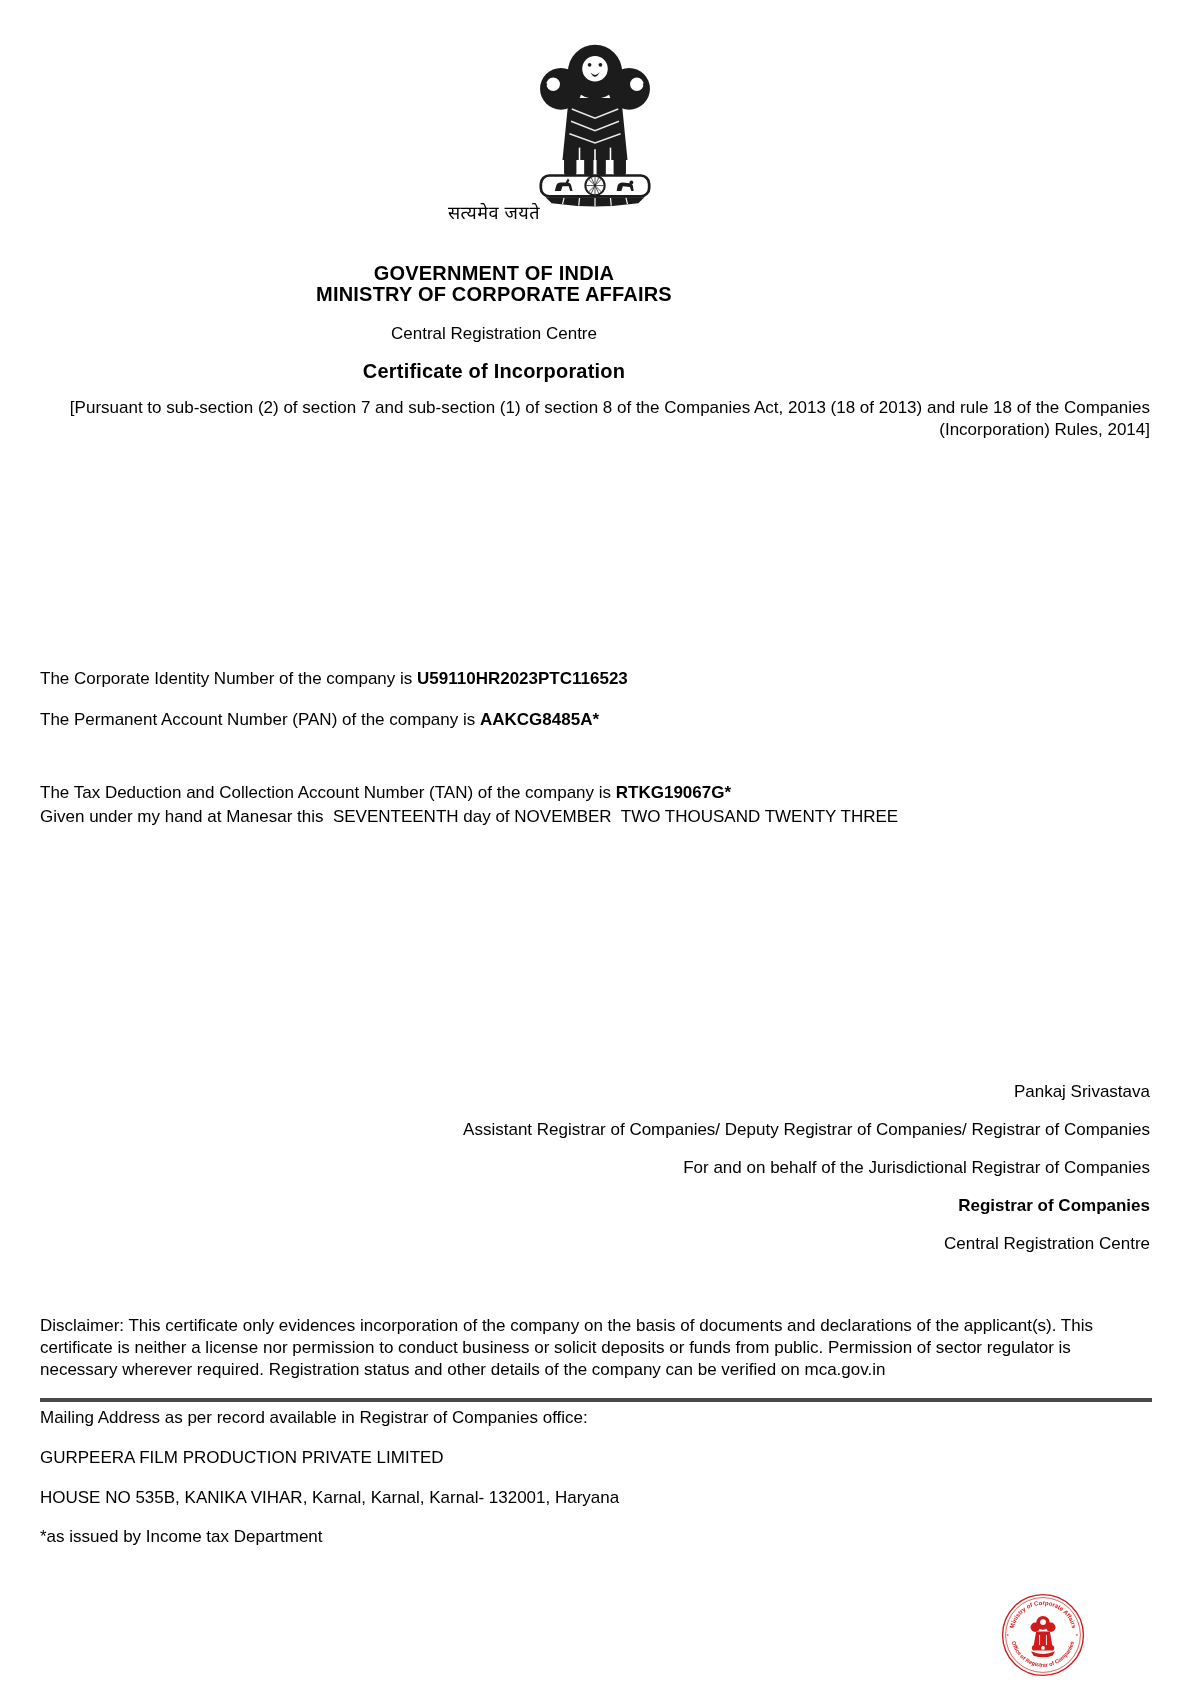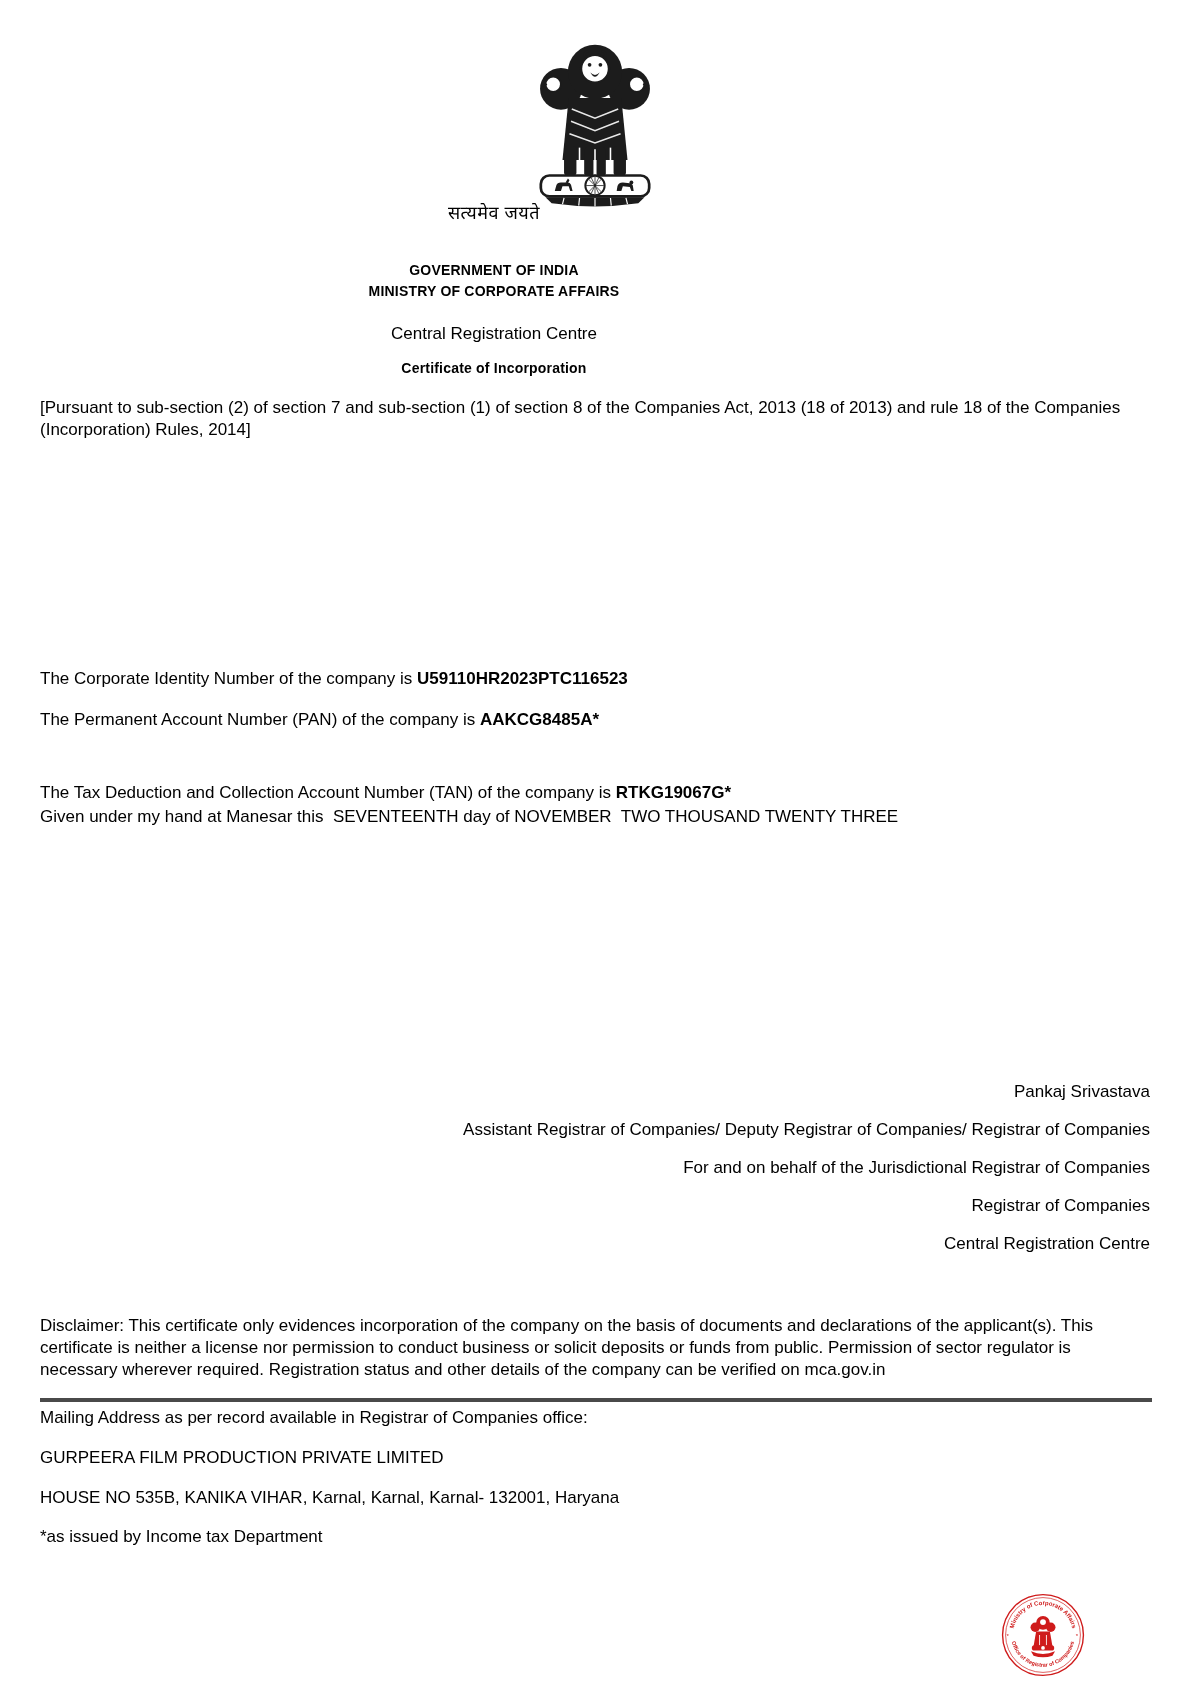--- a/index.html
+++ b/index.html
@@ -8,21 +8,21 @@
     width:1190px;height:1684px;
     background:#ffffff;
     font-family:"Liberation Sans","DejaVu Sans",sans-serif;
     color:#000;
     overflow:hidden;
   }
   .abs{position:absolute;}
   .centered{left:0;width:988px;text-align:center;}
   .body-line{left:40px;width:1110px;font-size:17px;line-height:22px;white-space:pre-wrap;}
   .bold{font-weight:bold;}
-  .hdr{font-size:14px;font-weight:bold;letter-spacing:.2px;}
+  .hdr{font-size:20px;font-weight:bold;letter-spacing:.2px;}
   .plain17{font-size:17px;}
   .right-block{left:40px;width:1110px;text-align:right;font-size:17px;}
   .emblem-wrap{left:495px;top:30px;width:200px;height:178px;}
   .caption{top:200px;font-size:18px;letter-spacing:.5px;}
   .rule{left:40px;width:1112px;height:4px;background:#4a4a4a;}
   .mca{font-size:17px;}
   .seal-wrap{left:1000px;top:1592px;width:86px;height:86px;}
 </style>
 </head>
 <body>
@@ -94,33 +94,33 @@
       </g>
     </svg>
   </div>
 
   <div class="abs centered caption">सत्यमेव जयते</div>
 
   <div class="abs centered hdr" style="top:262px;">GOVERNMENT OF INDIA</div>
   <div class="abs centered hdr" style="top:283px;">MINISTRY OF CORPORATE AFFAIRS</div>
   <div class="abs centered plain17" style="top:324px;">Central Registration Centre</div>
   <div class="abs centered hdr" style="top:360px;">Certificate of Incorporation</div>
-  <div class="abs body-line" style="top:397px;text-align:left;">[Pursuant to sub-section (2) of section 7 and sub-section (1) of section 8 of the Companies Act, 2013 (18 of 2013) and rule 18 of the Companies (Incorporation) Rules, 2014]</div>
+  <div class="abs body-line" style="top:397px;text-align:right;">[Pursuant to sub-section (2) of section 7 and sub-section (1) of section 8 of the Companies Act, 2013 (18 of 2013) and rule 18 of the Companies (Incorporation) Rules, 2014]</div>
 
 
   <div class="abs body-line" style="top:668px;"><span>The Corporate Identity Number of the company is </span><span class="bold">U59110HR2023PTC116523</span></div>
   <div class="abs body-line" style="top:709px;"><span>The Permanent Account Number (PAN) of the company is </span><span class="bold">AAKCG8485A*</span></div>
   <div class="abs body-line" style="top:782px;"><span>The Tax Deduction and Collection Account Number (TAN) of the company is </span><span class="bold">RTKG19067G*</span></div>
 
   <div class="abs body-line" style="top:806px;">Given under my hand at Manesar this  SEVENTEENTH day of NOVEMBER  TWO THOUSAND TWENTY THREE</div>
 
   <div class="abs right-block" style="top:1082px;">Pankaj  Srivastava</div>
   <div class="abs right-block" style="top:1120px;">Assistant Registrar of Companies/ Deputy Registrar of Companies/ Registrar of Companies</div>
   <div class="abs right-block" style="top:1158px;">For and on behalf of the Jurisdictional Registrar of Companies</div>
-  <div class="abs right-block" style="top:1196px;">Registrar of Companies</div>
+  <div class="abs right-block" style="top:1196px;font-weight:bold;">Registrar of Companies</div>
   <div class="abs right-block" style="top:1234px;">Central Registration Centre</div>
 
   <div class="abs body-line" style="top:1315px;"><span>Disclaimer: This certificate only evidences incorporation of the company on the basis of documents and declarations of the applicant(s). This certificate is neither a license nor permission to conduct business or solicit deposits or funds from public. Permission of sector regulator is necessary wherever required. Registration status and other details of the company can be verified on </span><span class="mca">mca.gov.in</span></div>
 
   <div class="abs rule" style="top:1398px;"></div>
 
   <div class="abs body-line" style="top:1407px;">Mailing Address as per record available in Registrar of Companies office:</div>
   <div class="abs body-line" style="top:1447px;">GURPEERA FILM PRODUCTION PRIVATE LIMITED</div>
   <div class="abs body-line" style="top:1487px;">HOUSE NO 535B, KANIKA VIHAR, Karnal, Karnal, Karnal- 132001, Haryana</div>
   <div class="abs body-line" style="top:1526px;">*as issued by Income tax Department</div>

